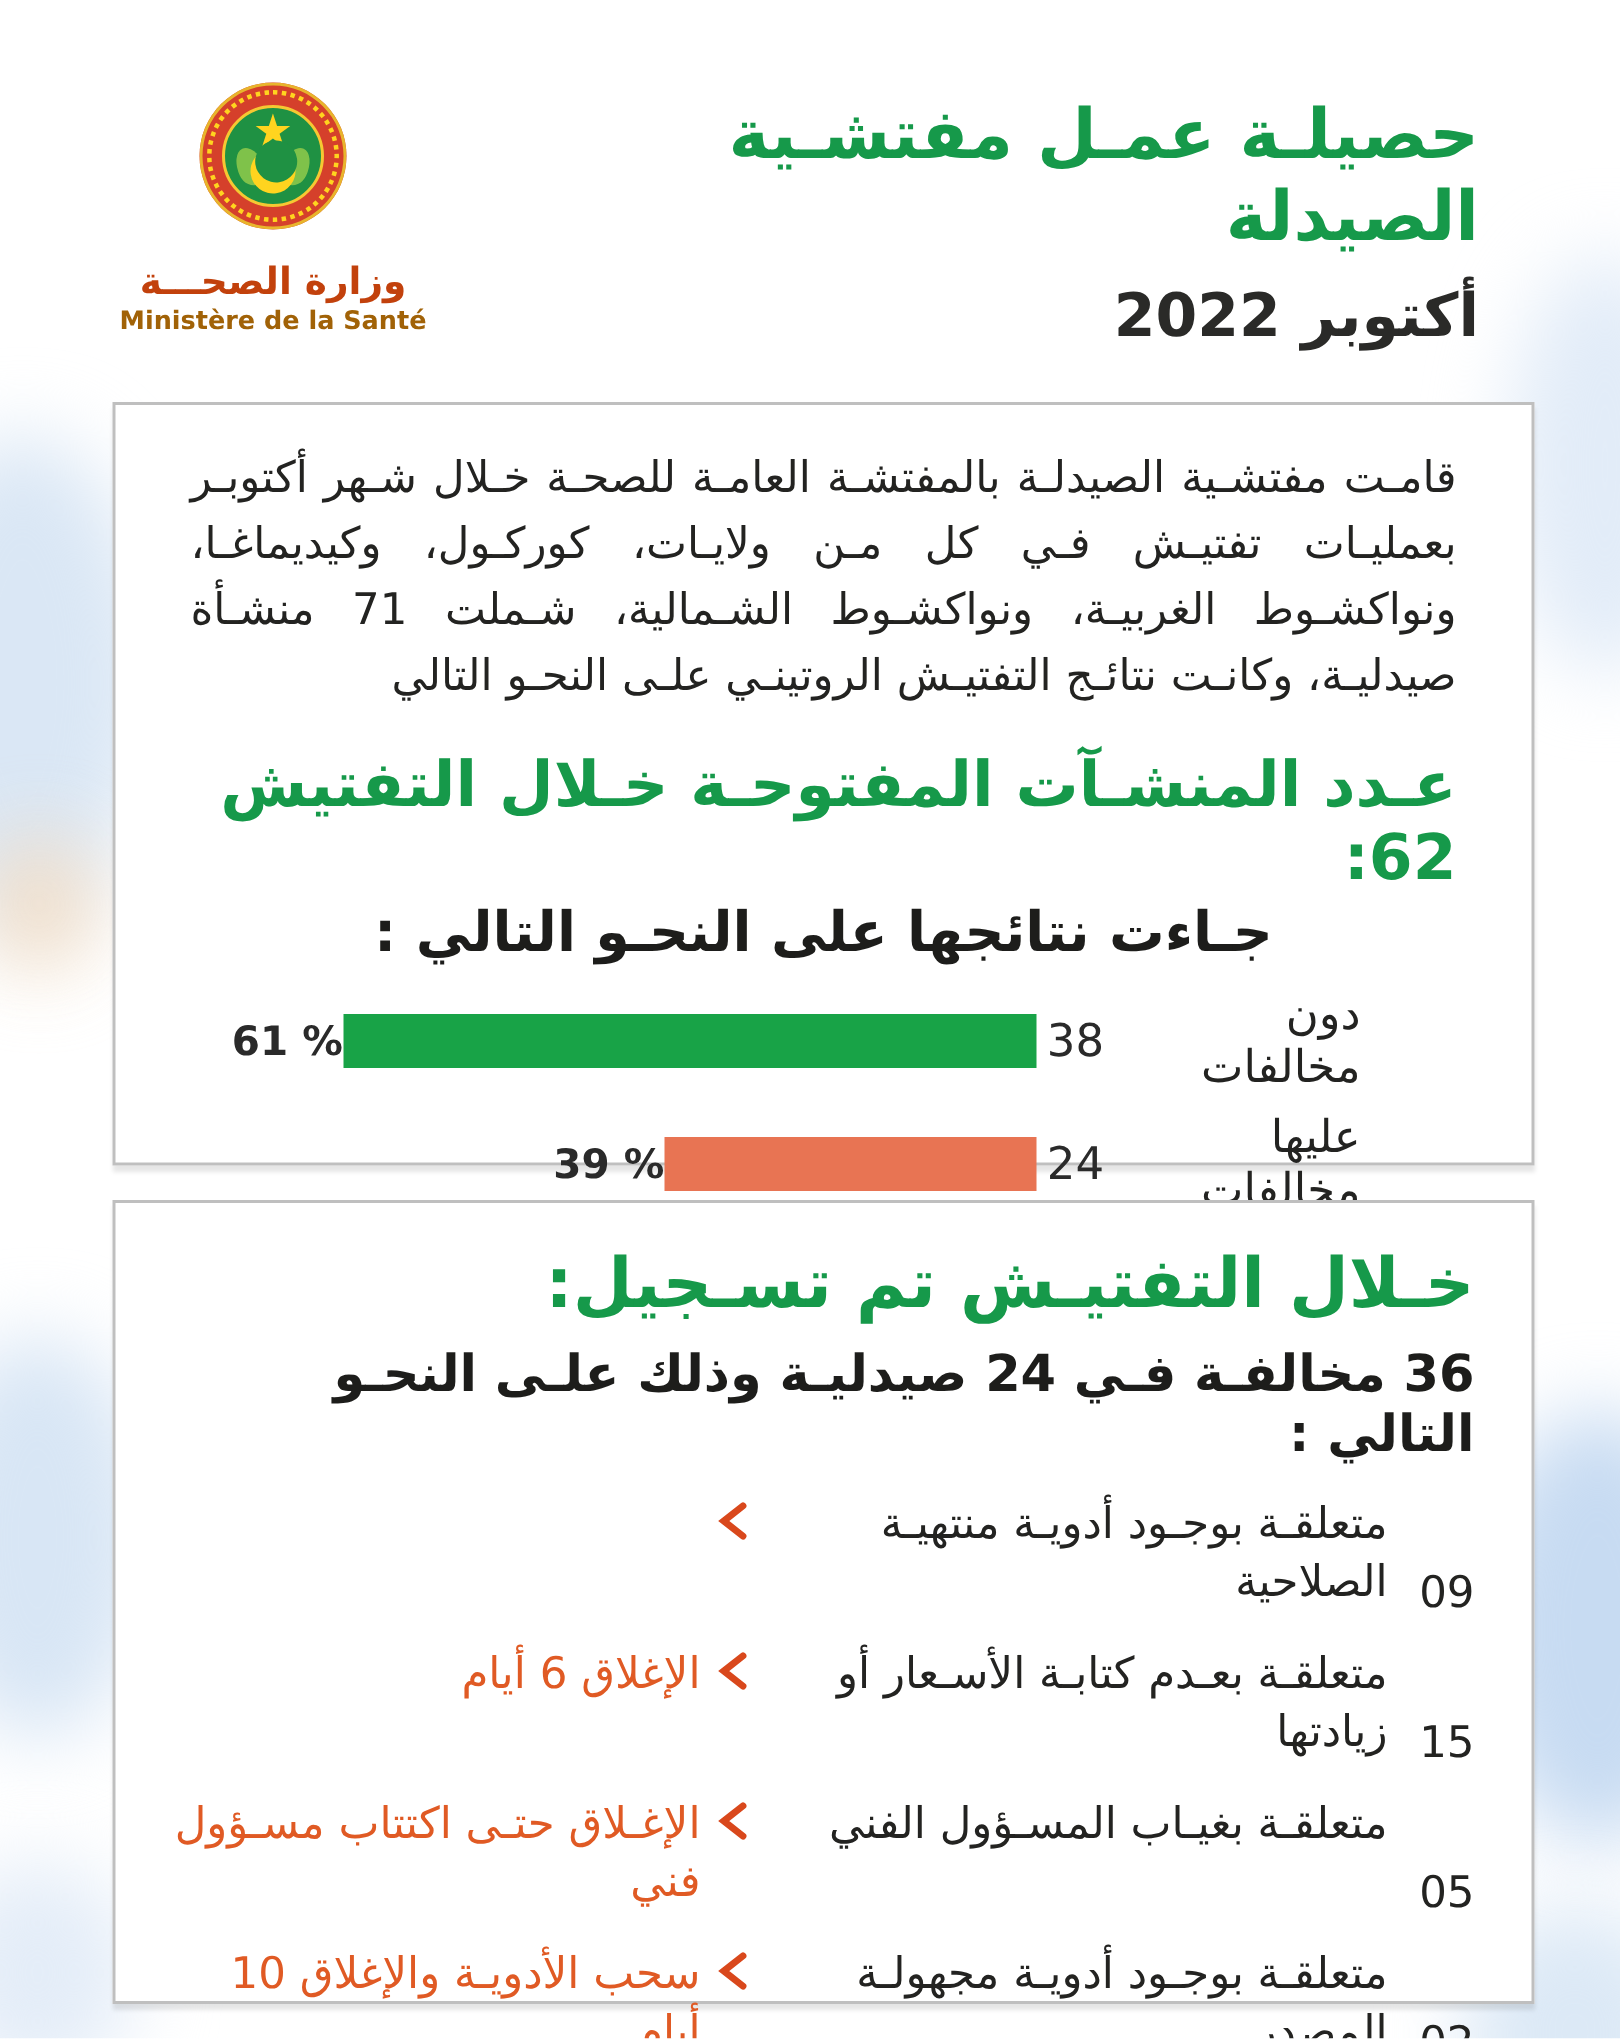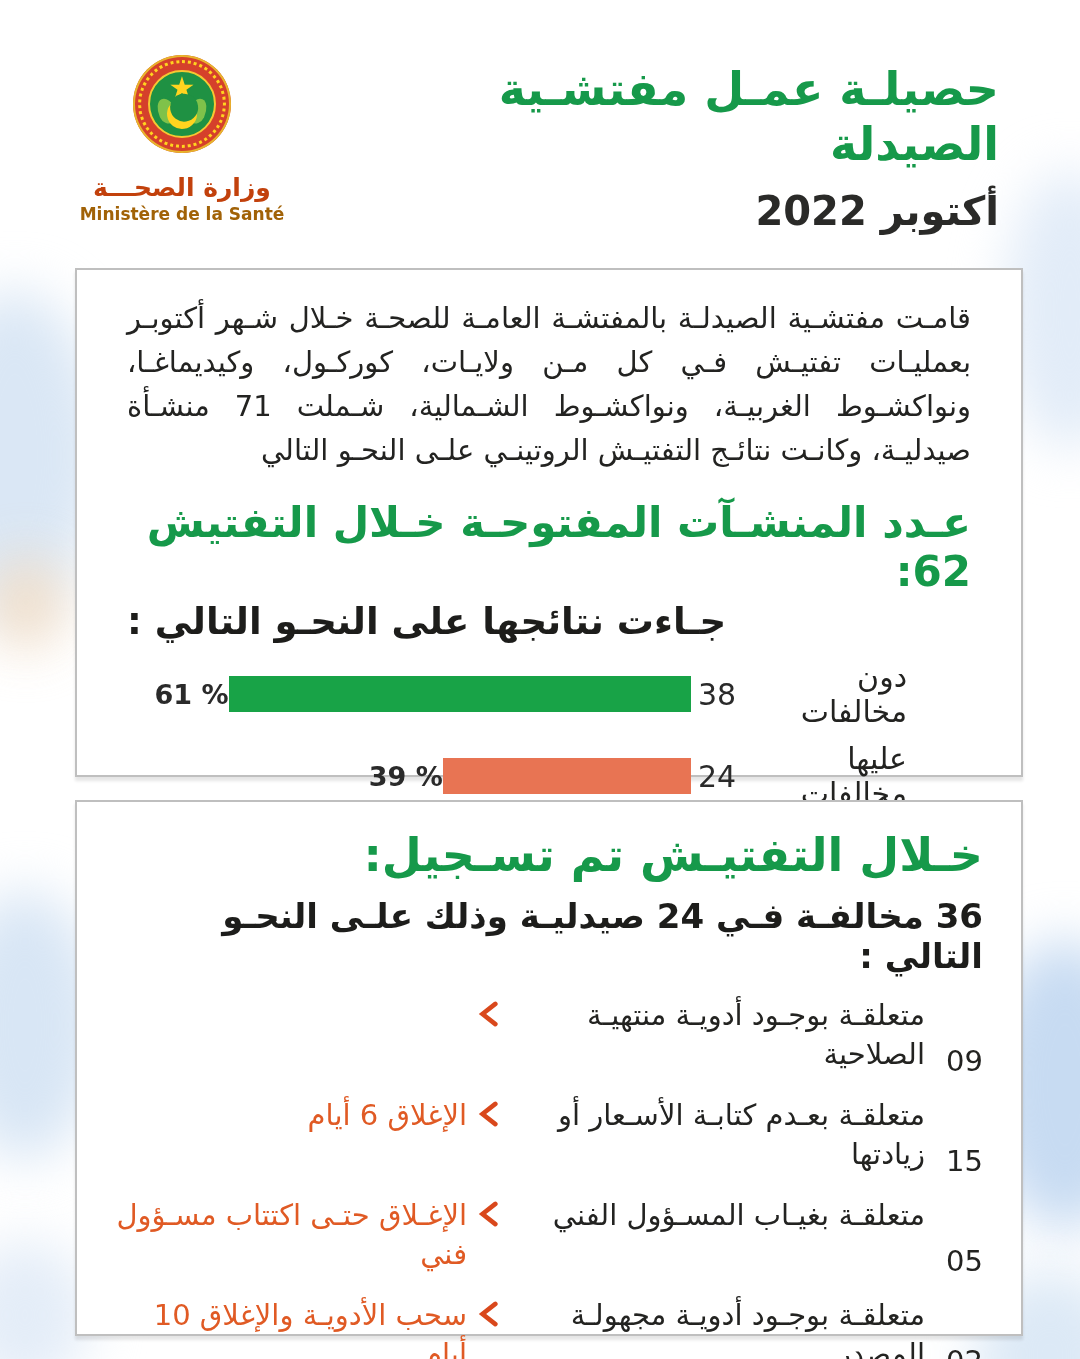--- a/index.html
+++ b/index.html
@@ -30,33 +30,33 @@
           width:30px; height:30px; border-radius:50%; background:#ffd41f; }
   .seal-crescent::after { content:""; position:absolute; left:4px; top:-5px; width:28px; height:28px;
           border-radius:50%; background:#1f9143; }
   .seal-leaf { position:absolute; width:18px; height:26px; border-radius:50% 50% 50% 50%/60% 60% 40% 40%;
           background:#7fc24a; top:26px; }
   .seal-leaf.l { left:8px;  transform:rotate(-25deg); }
   .seal-leaf.r { right:8px; transform:rotate(25deg); }
   .ministry-ar { margin-top:20px; color:#c2410c; font-size:25px; font-weight:bold; }
   .ministry-fr { margin-top:2px;  color:#a16207; font-size:17px; font-weight:bold; }
 
-  .title-block { position:absolute; right:81px; top:62px; width:620px; text-align:right; }
+  .title-block { position:absolute; right:94px; top:62px; width:620px; text-align:right; }
   .main-title  { color:#16994a; font-size:46px; font-weight:bold; line-height:1.2; }
   .main-subtitle { margin-top:16px; color:#2a2a28; font-size:40px; font-weight:bold; }
 
   
   .card { position:absolute; left:75px; width:948px; background:#ffffff;
           border:2px solid #bfbfbf; box-shadow:0 4px 3px rgba(0,0,0,.10); }
   .card1 { top:268px; height:509px; padding:26px 50px; }
   .card2 { top:800px; height:536px; padding:26px 38px; }
 
   .intro-paragraph { color:#232321; font-size:29px; line-height:1.52; text-align:justify; font-weight:500; }
   .h-green-1 { margin-top:26px; color:#16994a; font-size:42px; font-weight:bold; text-align:right; }
-  .sub-black-1 { margin-top:4px; color:#1d1d1b; font-size:37px; font-weight:bold; text-align:left; }
+  .sub-black-1 { margin-top:4px; color:#1d1d1b; font-size:37px; font-weight:bold; text-align:center; }
 
   
   .chart { margin-top:16px; }
   .chart-row { display:flex; align-items:center; margin-bottom:12px; }
   .chart-label { flex:0 0 228px; padding-left:0; padding-right:0; text-align:right;
                  color:#232321; font-size:30px; font-weight:500; padding-inline-start:64px; }
   .chart-value { flex:0 0 52px; text-align:center; color:#2a2a2a; font-size:30px; }
   .chart-track { flex:1 1 auto; display:flex; align-items:center; }
   .chart-bar   { height:36px; }
   .chart-pct   { direction:ltr; margin-inline-start:16px; color:#2a2a2a; font-size:27px; font-weight:600; white-space:nowrap; }

